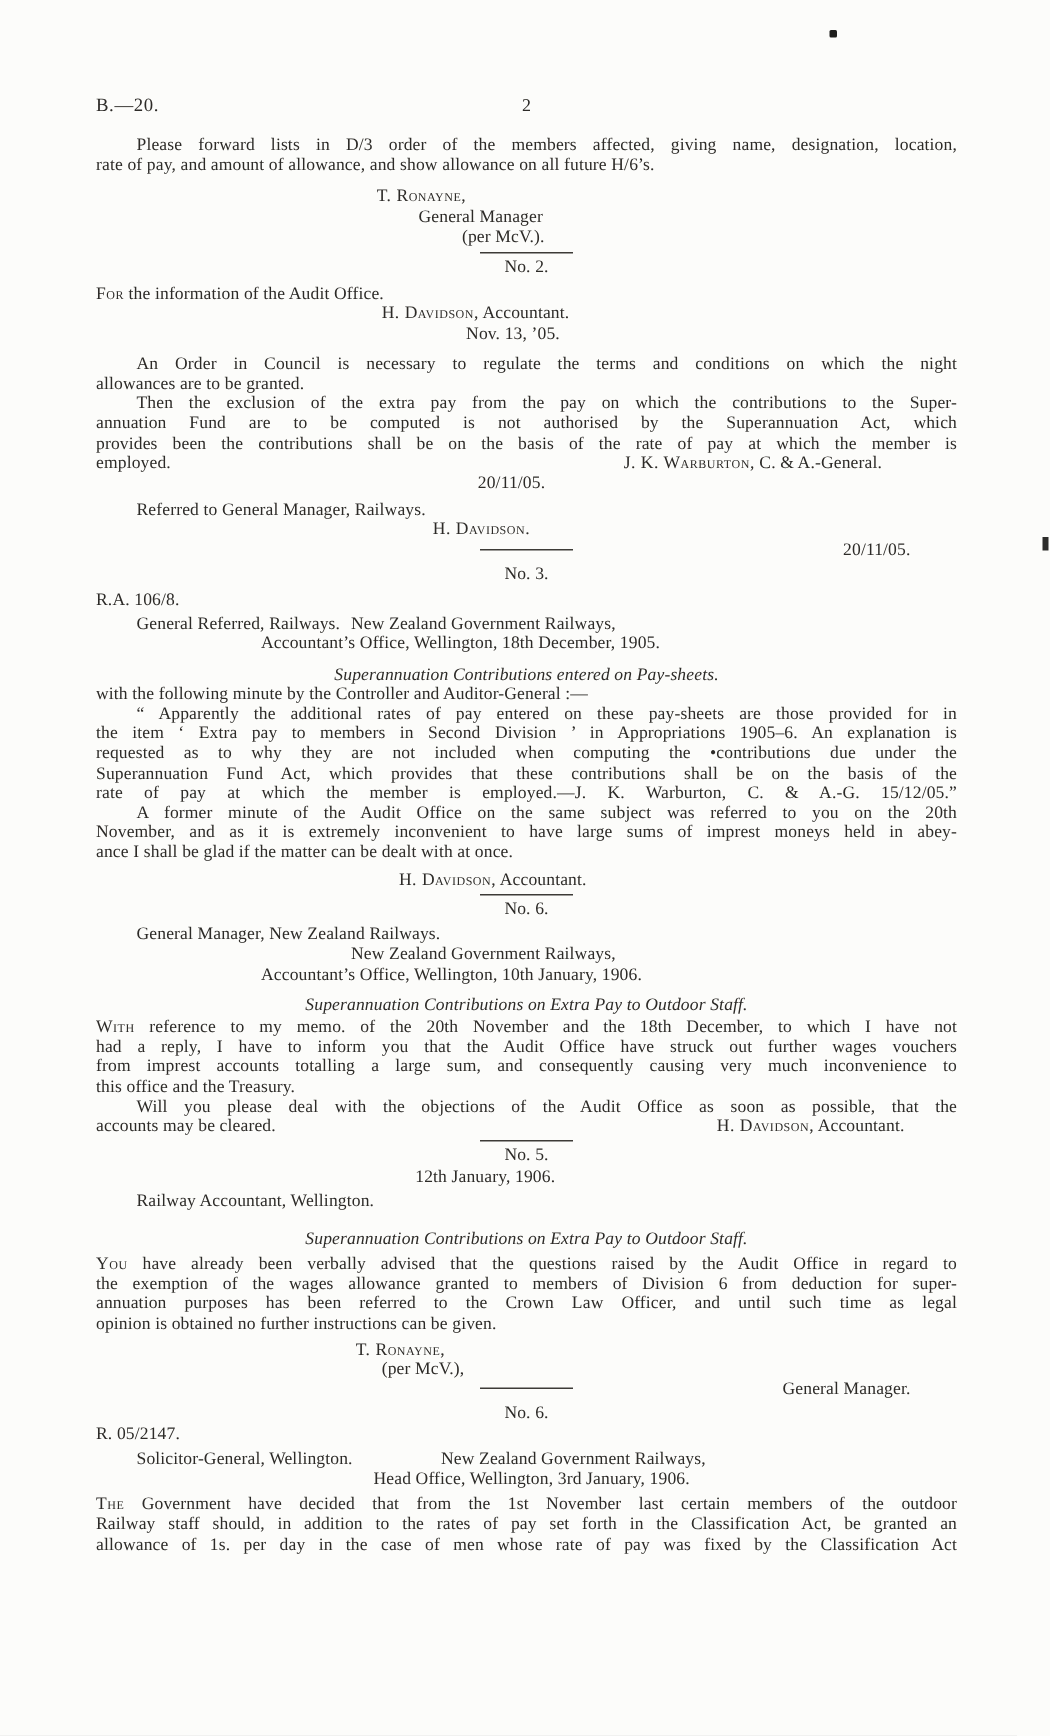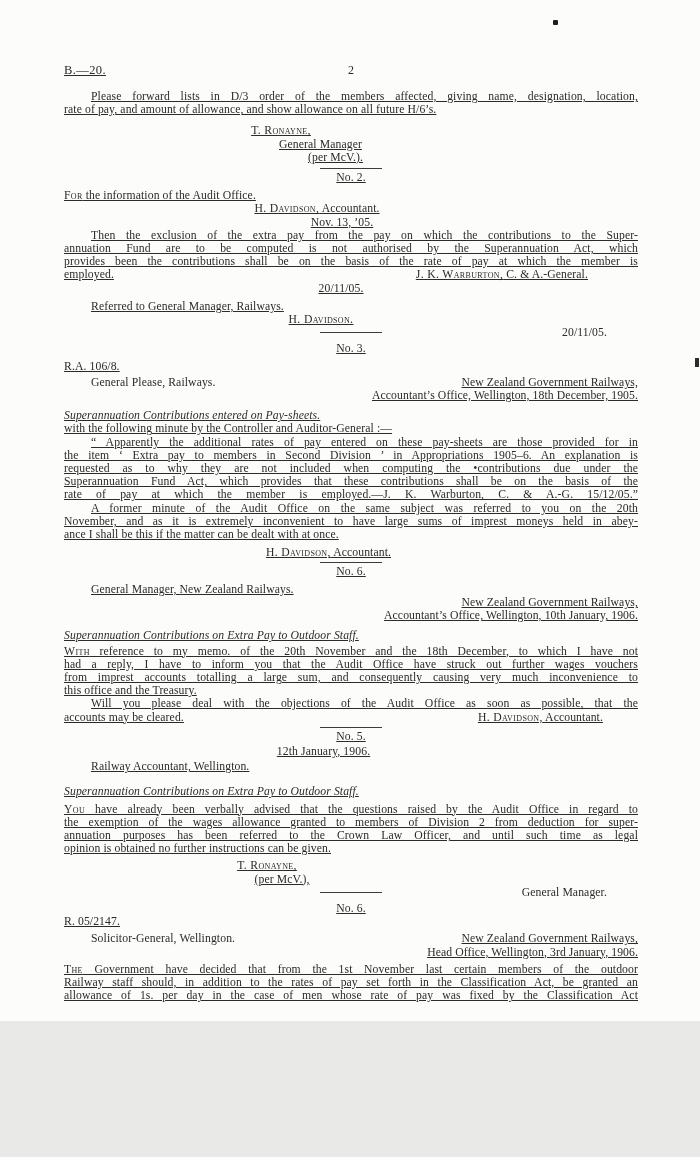--- a/index.html
+++ b/index.html
@@ -1,44 +1,43 @@
 <!DOCTYPE html>
 <html><head>
 <meta charset="utf-8">
 <style>
   html,body{margin:0;padding:0;background:#e9e9e7;}
   .paper{
-    position:relative;width:700px;height:1021px;overflow:hidden;
+    position:relative;width:700px;height:1157px;overflow:hidden;
     background:#fcfcfa;
     color:#2d2b28;
     font-family:"Liberation Serif","DejaVu Serif",serif;
     font-size:11.7px;line-height:13.2px;
     letter-spacing:.1px;
-    text-decoration:underline;
   }
   .content{position:relative;width:574px;margin-left:64px;padding-top:64px;}
   .pagehead{position:relative;height:14px;}
   .docref{font-size:12.5px;letter-spacing:.4px;}
   .pageno{position:absolute;left:50%;transform:translateX(-50%);top:0;font-size:12px;}
   .tl{white-space:nowrap;}
   .jf{white-space:normal;text-align:justify;text-align-last:justify;}
   .ind{text-indent:27px;}
   .sc{font-variant:small-caps;letter-spacing:.35px;}
   .it{font-style:italic;}
   .r{text-align:center;}
-  .heading{font-style:italic;}
+  .heading{text-align:center;font-style:italic;}
   .secnum{text-align:center;}
   .rule{width:62px;border-top:1.5px solid #3d3b37;margin:4px auto 2px;}
   .rulerow{position:relative;height:13.2px;}
   .rulerow .rule{position:absolute;left:50%;transform:translateX(-50%);top:6px;margin:0;}
   .rulerow .rside{position:absolute;top:0;}
   .flexrow{display:flex;justify-content:space-between;white-space:nowrap;}
   .lblrow{position:relative;}
   .lblrow .lbl{position:absolute;left:27px;top:0;}
-  .addr{text-align:right;}
+  .addr{text-align:left;}
   .mt2{margin-top:2px;}.mt3{margin-top:3px;}.mt4{margin-top:4px;}.mt5{margin-top:5px;}
   .mt7{margin-top:7px;}.mt8{margin-top:8px;}.mt12{margin-top:12px;}
   .artifact-dot{position:absolute;left:553px;top:20px;width:5px;height:5px;background:#1e1e1c;border-radius:1px;}
   .artifact-dash{position:absolute;right:1px;top:358px;width:4px;height:9px;background:#2c2c2a;}
 </style>
 </head>
 <body>
 
 <div class="paper">
   <div class="artifact-dot"></div>
@@ -62,20 +61,24 @@
     </div>
 
     <div class="rule"></div>
     <div class="secnum">No. 2.</div>
 
     <div class="para mt5">
         <div class="tl"><span class="sc">For</span> the information of the Audit Office.</div>
       </div>
     <div class="tl r" style="margin-right:68px"><span class="sc">H. Davidson,</span><span> Accountant.</span></div>
     <div class="tl r" style="margin-right:18px">Nov. 13, ’05.</div>
+    <div class="para mt7">
+        <div class="tl jf ind">An Order in Council is necessary to regulate the terms and conditions on which the night</div>
+        <div class="tl">allowances are to be granted.</div>
+      </div>
     <div class="para">
         <div class="tl jf ind">Then the exclusion of the extra pay from the pay on which the contributions to the Super-</div>
         <div class="tl jf">annuation Fund are to be computed is not authorised by the Superannuation Act, which</div>
         <div class="tl jf">provides been the contributions shall be on the basis of the rate of pay at which the member is</div>
       </div>
     <div class="tl flexrow">
       <span>employed.</span>
       <span style="margin-right:50px"><span class="sc">J. K. Warburton,</span><span> C. &amp; A.-General.</span></span>
     </div>
     <div class="tl r" style="margin-right:20px">20/11/05.</div>
@@ -84,39 +87,39 @@
       </div>
     <div class="tl r" style="margin-right:60px"><span class="sc">H. Davidson.</span></div>
     <div class="rulerow">
       <div class="rule"></div>
       <div class="rside" style="right:31px">20/11/05.</div>
     </div>
     <div class="secnum mt3">No. 3.</div>
 
     <div class="tl mt4">R.A. 106/8.</div>
     <div class="lblrow mt3">
-      <span class="lbl">General Please, Railways.</span>
+      <span class="lbl">General Referred, Railways.</span>
       <div class="addr" style="padding-left:170px">New Zealand Government Railways,</div>
     </div>
     <div class="addr" style="padding-left:110px">Accountant’s Office, Wellington, 18th December, 1905.</div>
     <div class="heading mt7">Superannuation Contributions entered on Pay-sheets.</div>
     <div class="para">
         <div class="tl">with the following minute by the Controller and Auditor-General :—</div>
       </div>
     <div class="para">
         <div class="tl jf ind">“ Apparently the additional rates of pay entered on these pay-sheets are those provided for in</div>
         <div class="tl jf">the item ‘ Extra pay to members in Second Division ’ in Appropriations 1905–6. An explanation is</div>
         <div class="tl jf">requested as to why they are not included when computing the •contributions due under the</div>
         <div class="tl jf">Superannuation Fund Act, which provides that these contributions shall be on the basis of the</div>
         <div class="tl jf">rate of pay at which the member is employed.—J. K. Warburton, C. &amp; A.-G. 15/12/05.”</div>
       </div>
     <div class="para">
         <div class="tl jf ind">A former minute of the Audit Office on the same subject was referred to you on the 20th</div>
         <div class="tl jf">November, and as it is extremely inconvenient to have large sums of imprest moneys held in abey-</div>
-        <div class="tl">ance I shall be this if the matter can be dealt with at once.</div>
+        <div class="tl">ance I shall be glad if the matter can be dealt with at once.</div>
       </div>
     <div class="tl r mt5" style="margin-right:45px"><span class="sc">H. Davidson,</span><span> Accountant.</span></div>
 
     <div class="rule mt3"></div>
     <div class="secnum">No. 6.</div>
 
     <div class="para mt4">
         <div class="tl ind">General Manager, New Zealand Railways.</div>
       </div>
     <div class="addr" style="padding-left:170px">New Zealand Government Railways,</div>
@@ -139,21 +142,21 @@
     <div class="rule mt3"></div>
     <div class="secnum">No. 5.</div>
 
     <div class="tl r mt2" style="margin-right:55px">12th January, 1906.</div>
     <div class="para mt2">
         <div class="tl ind">Railway Accountant, Wellington.</div>
       </div>
     <div class="heading mt12">Superannuation Contributions on Extra Pay to Outdoor Staff.</div>
     <div class="para mt4">
         <div class="tl jf"><span class="sc">You</span> have already been verbally advised that the questions raised by the Audit Office in regard to</div>
-        <div class="tl jf">the exemption of the wages allowance granted to members of Division 2 from deduction for super-</div>
+        <div class="tl jf">the exemption of the wages allowance granted to members of Division 6 from deduction for super-</div>
         <div class="tl jf">annuation purposes has been referred to the Crown Law Officer, and until such time as legal</div>
         <div class="tl">opinion is obtained no further instructions can be given.</div>
       </div>
     <div class="mt4">
       <div class="tl r" style="margin-right:168px"><span class="sc">T. Ronayne,</span></div>
       <div class="tl r" style="margin-right:138px">(per McV.),</div>
     </div>
     <div class="rulerow">
       <div class="rule"></div>
       <div class="rside" style="right:31px">General Manager.</div>

